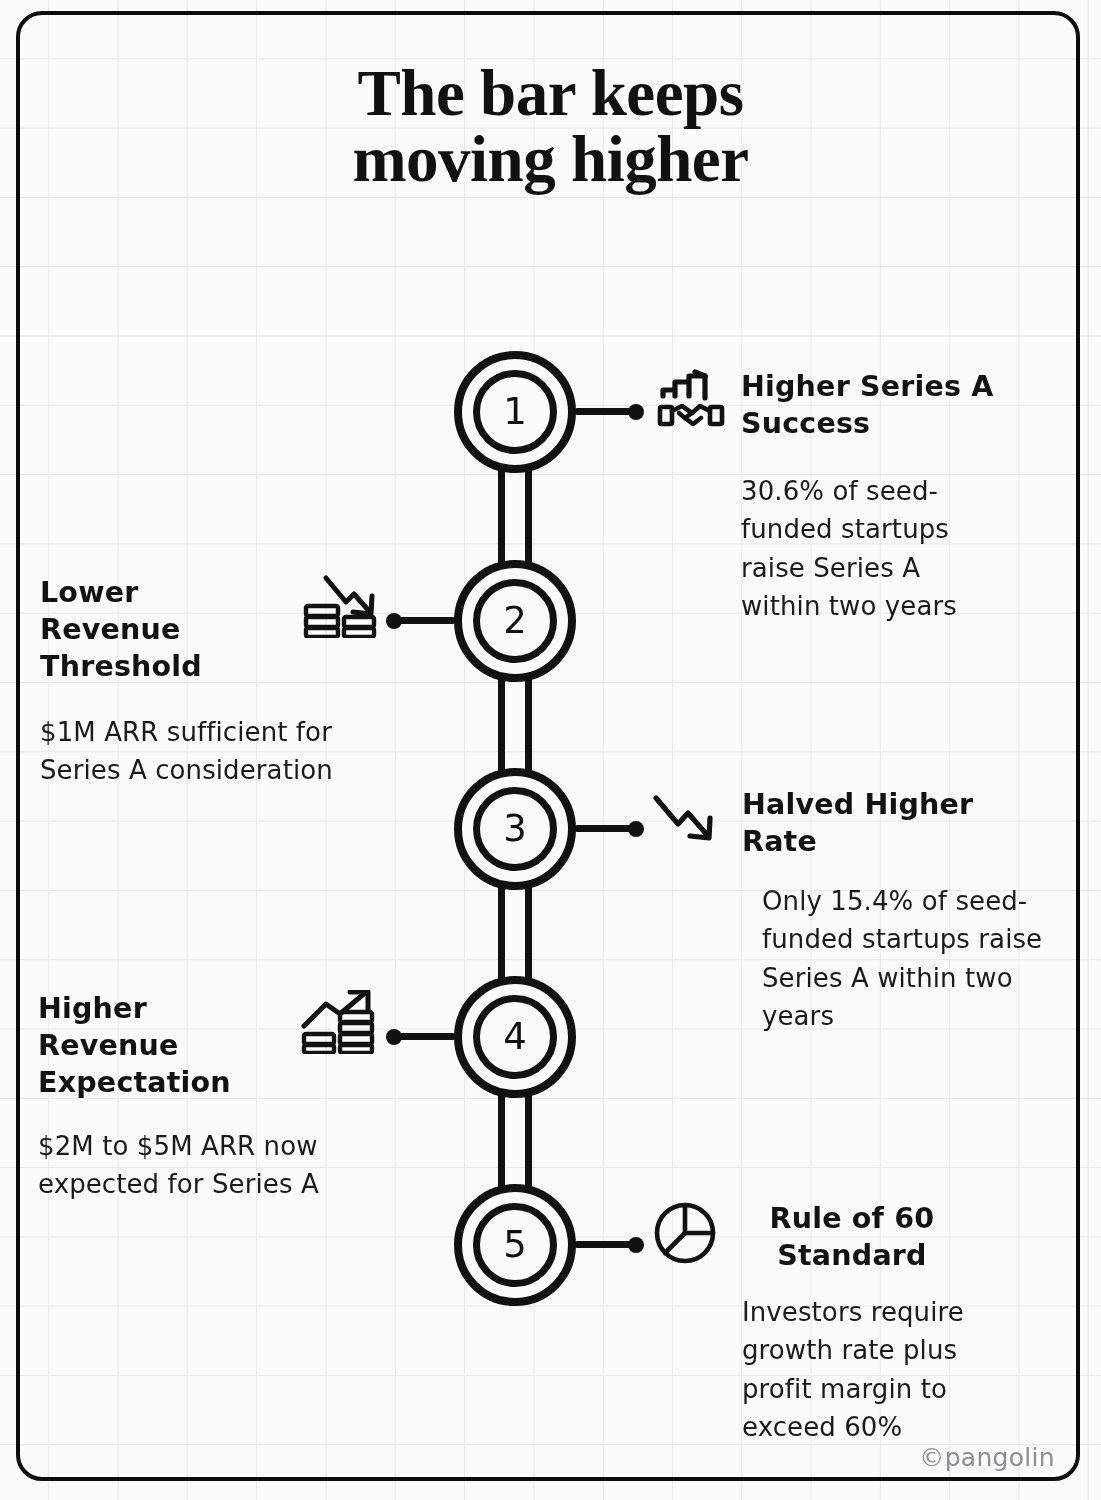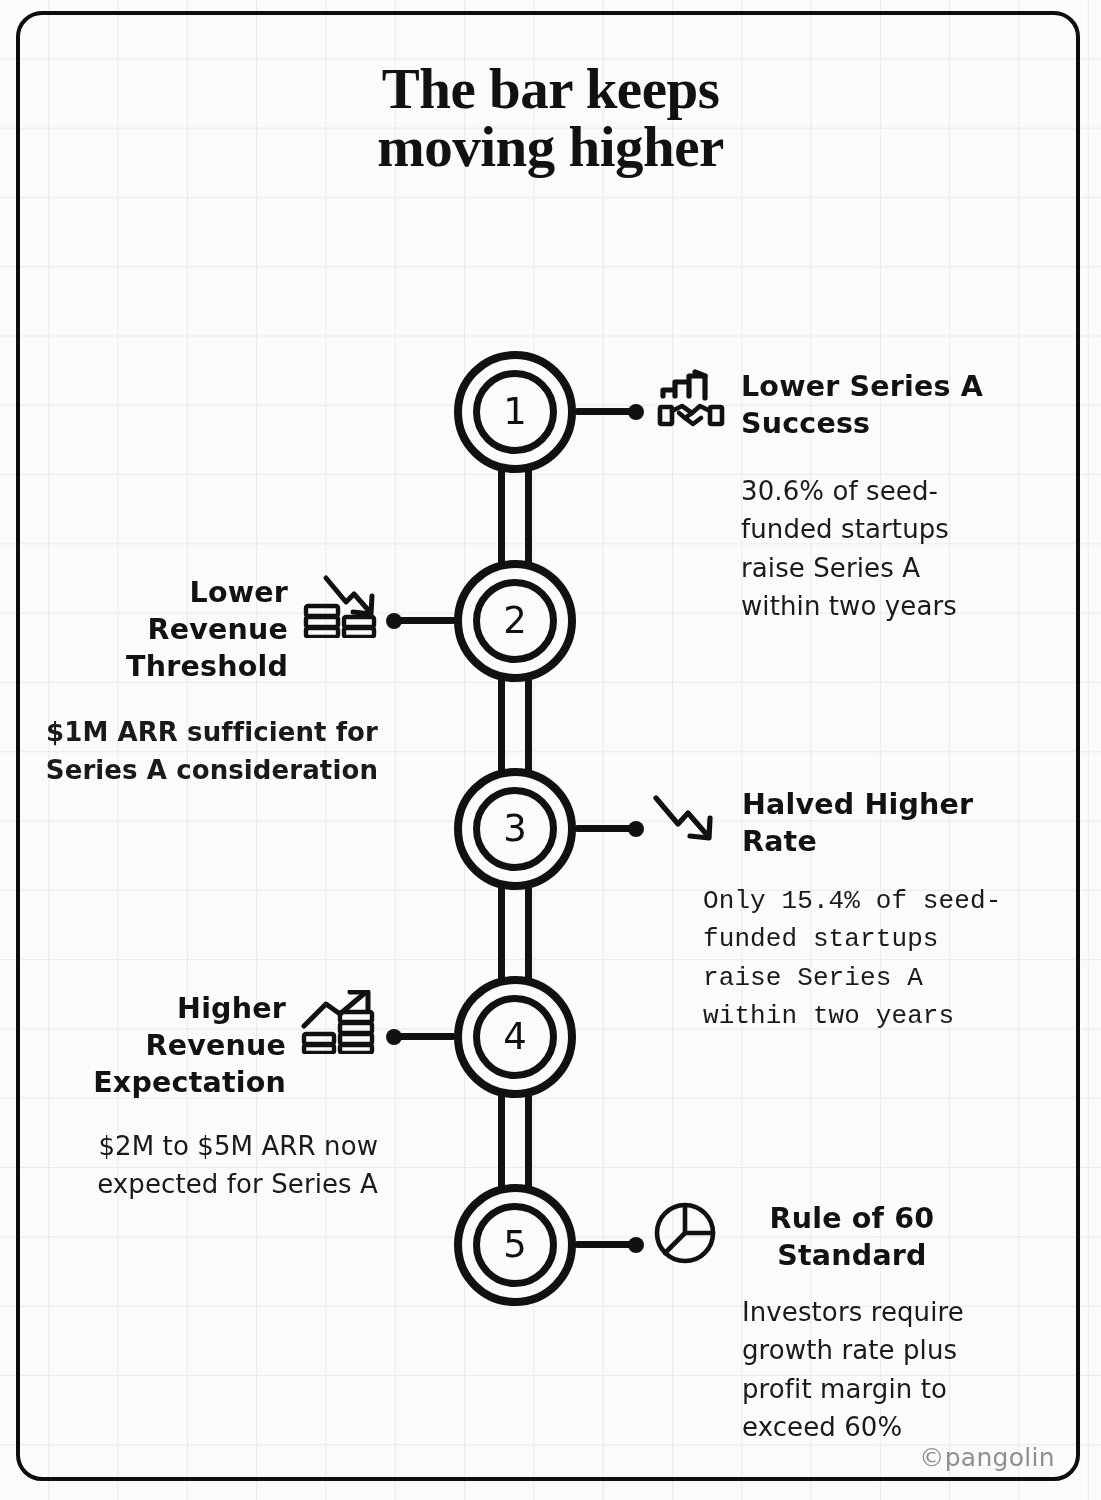--- a/index.html
+++ b/index.html
@@ -35,21 +35,21 @@
 
   
   #title {
     position: absolute;
     left: 0;
     top: 60px;
     width: 1101px;
     text-align: center;
     font-family: "Liberation Serif", "DejaVu Serif", serif;
     font-weight: bold;
-    font-size: 57px;
+    font-size: 65px;
     line-height: 1.02;
     letter-spacing: -0.5px;
     color: #111111;
   }
   #title .line { display: block; }
 
   
   .spine {
     position: absolute;
     left: 498px;
@@ -125,21 +125,21 @@
   }
   .conn.right .dot { right: -4px; }
   .conn.left  .dot { left: -4px; }
 
   
   .block {
     position: absolute;
     font-family: "DejaVu Sans", sans-serif;
   }
   .block.right { text-align: left; }
-  .block.left  { text-align: right; }
+  .block.left  { }
 
   .head-row {
     display: flex;
     align-items: flex-start;
     gap: 14px;
   }
   .block.left .head-row { justify-content: flex-end; }
 
   .blk-title {
     font-size: 28.5px;
@@ -211,21 +211,21 @@
           </g>
           <g fill="none" stroke="#111111" stroke-width="4.6" stroke-linecap="round" stroke-linejoin="round">
             <rect x="5" y="39" width="12" height="17" rx="1.5"></rect>
             <rect x="55" y="39" width="12" height="17" rx="1.5"></rect>
             <path d="M17 43 L27 38 L37 45 L30 50 L24 45"></path>
             <path d="M55 43 L45 38 L37 45"></path>
             <path d="M30 50 L38 56 L46 50"></path>
           </g>
         </svg>
       </span>
-      <span class="blk-title">Lower Series A Success</span>
+      <span class="blk-title">Higher Series A Success</span>
     </div>
     <div class="blk-body" style="margin-top:30px; margin-left:86px; width:262px;">30.6% of seed-funded startups raise Series A within two years</div>
   </div>
 
   <div class="node" style="top:621px;">
     <div class="inner">
       <span class="num">2</span>
     </div>
   </div>
   <div class="conn left" style="left:390px; top:617px; width:66px;">
@@ -244,21 +244,21 @@
           <g fill="none" stroke="#111111" stroke-width="4.4" stroke-linejoin="round">
             <rect x="4" y="32" width="32" height="10" rx="2"></rect>
             <rect x="4" y="43" width="32" height="10" rx="2"></rect>
             <rect x="4" y="54" width="32" height="9" rx="2"></rect>
             <rect x="42" y="43" width="30" height="10" rx="2"></rect>
             <rect x="42" y="54" width="30" height="9" rx="2"></rect>
           </g>
         </svg>
       </span>
     </div>
-    <div class="blk-body" style="margin-top:28px; width:338px;font-weight:bold;">$1M ARR sufficient for Series A consideration</div>
+    <div class="blk-body" style="margin-top:28px; width:338px;">$1M ARR sufficient for Series A consideration</div>
   </div>
 
   <div class="node" style="top:829px;">
     <div class="inner">
       <span class="num">3</span>
     </div>
   </div>
   <div class="conn right" style="left:574px; top:825px; width:66px;">
     <span class="dot"></span>
   </div>
@@ -268,21 +268,21 @@
       <span class="icon-box" style="width:72px;height:62px;">
         <svg viewBox="0 0 72 62">
           <g fill="none" stroke="#111111" stroke-width="5.2" stroke-linecap="round" stroke-linejoin="round">
             <path d="M8 12 L30 38 L40 27 L60 50"></path>
             <path d="M62 32 L61 52 L42 50"></path>
           </g>
         </svg>
       </span>
       <span class="blk-title">Halved Higher Rate</span>
     </div>
-    <div class="blk-body" style="margin-top:22px; margin-left:55px; width:316px;font-family:Liberation Mono, monospace;">Only 15.4% of seed-funded startups raise Series A within two years</div>
+    <div class="blk-body" style="margin-top:22px; margin-left:114px; width:316px;">Only 15.4% of seed-funded startups raise Series A within two years</div>
   </div>
 
   <div class="node" style="top:1037px;">
     <div class="inner">
       <span class="num">4</span>
     </div>
   </div>
   <div class="conn left" style="left:390px; top:1033px; width:66px;">
     <span class="dot"></span>
   </div>

